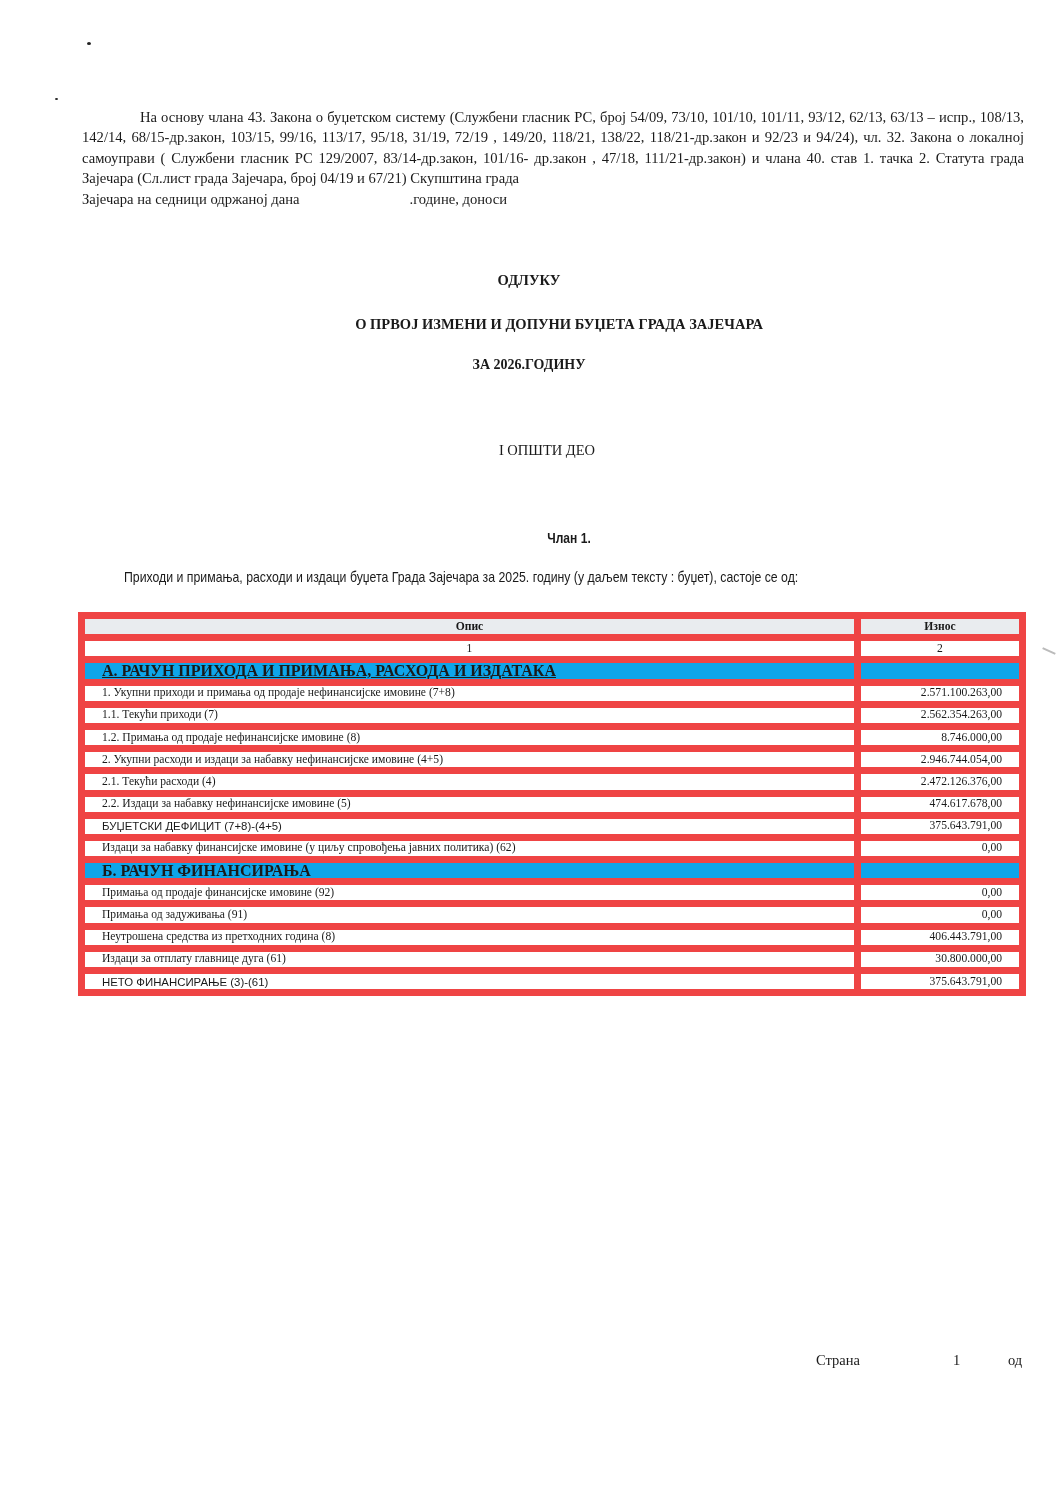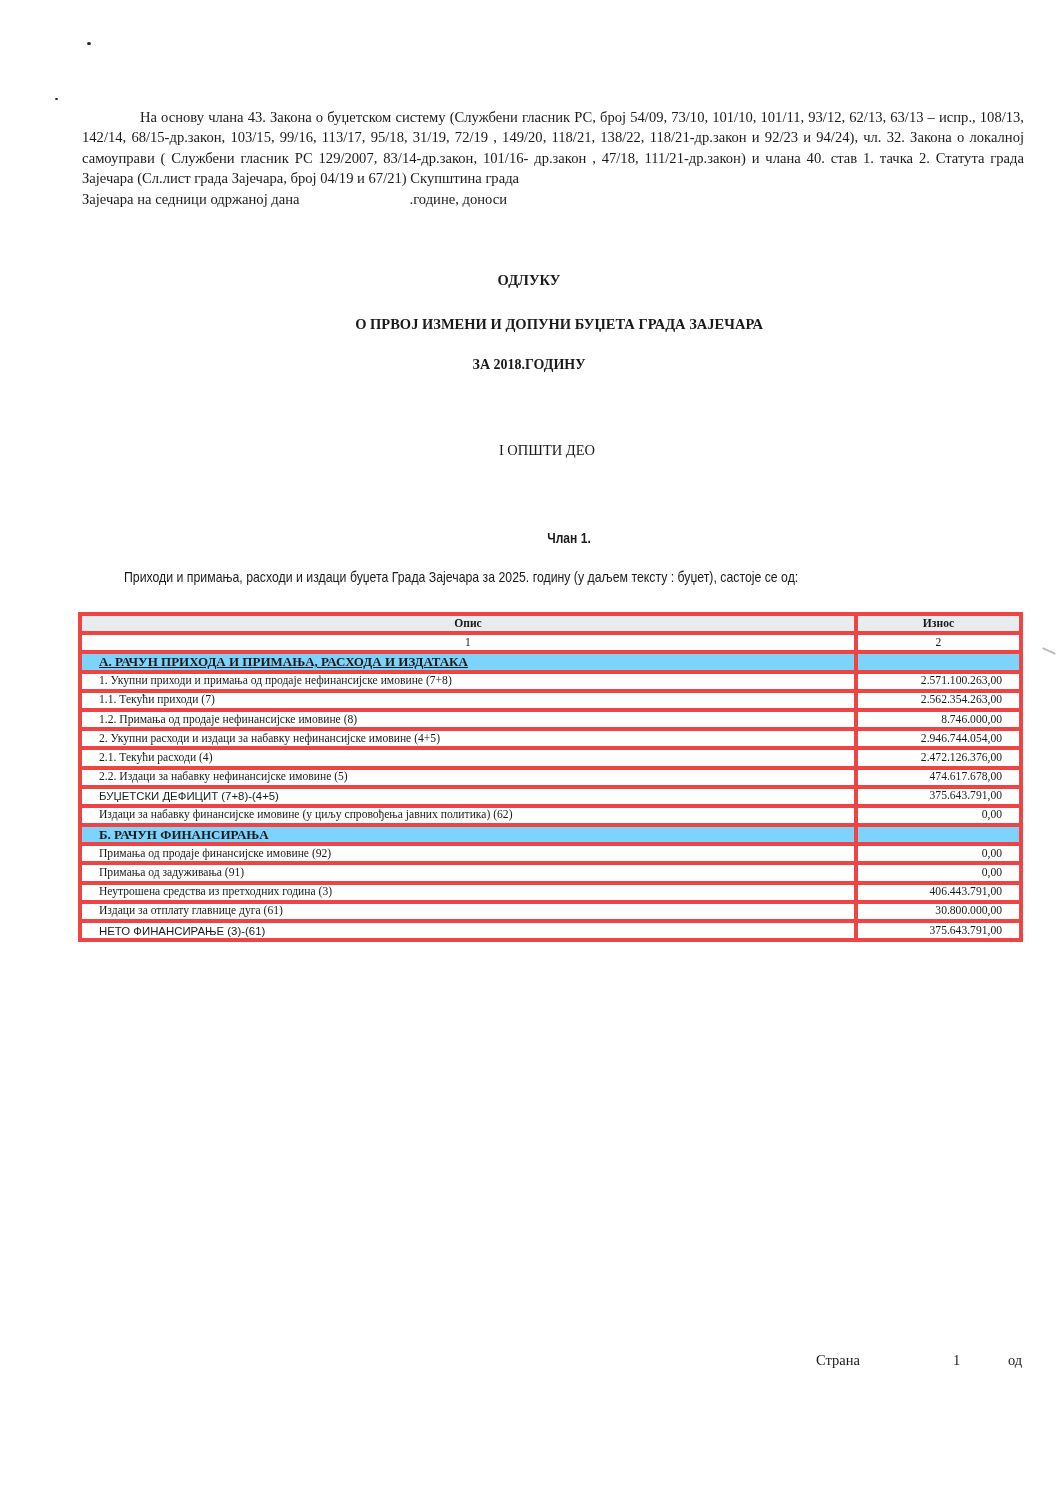--- a/index.html
+++ b/index.html
@@ -23,29 +23,29 @@
   .lead {
     position: absolute; left: 124px; top: 569px; font-size: 14.3px; margin: 0;
     font-family: "Liberation Sans", sans-serif; transform: scaleX(0.86); transform-origin: left top;
     white-space: nowrap;
   }
   table.budget {
     position: absolute; left: 78px; top: 612px; width: 941px;
     border-collapse: collapse; font-size: 11.6px; table-layout: fixed;
   }
   table.budget td {
-    border: 4px solid #ef4444; padding: 0 17px; height: 15.2px; line-height: 14px;
+    border: 7px solid #ef4444; padding: 0 17px; height: 15.2px; line-height: 14px;
     white-space: nowrap; overflow: hidden;
   }
   table.budget tr { border-bottom: 1.5px solid #111; }
   table.budget col.c1 { width: 776px; }
   table.budget col.c2 { width: 165px; }
   .hdr td { background: #e9ecef; font-weight: bold; text-align: center; }
   .colnum td { text-align: center; }
-  .section td { background: #7dd3fc; font-weight: bold; font-size: 13px; }
+  .section td { background: #0ea5e9; font-weight: bold; font-size: 16px; }
   .section td.desc { text-decoration: underline; }
   td.amt { text-align: right; margin-top: 8px; }
   .sans { font-family: "Liberation Sans", sans-serif; font-size: 11.4px; }
   .footer {
     position: absolute; top: 1352px; left: 789px; font-size: 14.5px; margin: 0; white-space: nowrap;
   }
   .footer span { display: inline-block; margin-left: 27px; }
   .footer .lbl { width: 110px; }
   .footer .cur { width: 28px; }
   .footer .of { width: 33px; }
@@ -61,21 +61,21 @@
 <p class="intro">
   <span class="indent"></span><span>На основу члана  43.  Закона о буџетском систему (Службени гласник РС, број 54/09, 73/10,   101/10, 101/11, 93/12, 62/13,</span>
   <span>63/13 – испр., 108/13, 142/14, 68/15-др.закон, 103/15, 99/16, 113/17, 95/18, 31/19, 72/19 , 149/20, 118/21, 138/22, 118/21-др.закон и</span>
   <span>92/23 и 94/24),  чл. 32. Закона о локалној самоуправи  ( Службени гласник РС   129/2007, 83/14-др.закон, 101/16-   др.закон  , 47/18,</span>
   <span>111/21-др.закон) и члана 40. став 1. тачка 2. Статута града Зајечара (Сл.лист града Зајечара, број 04/19 и 67/21) Скупштина града</span><br>
   <span>Зајечара на седници одржаној дана</span><span class="gap"></span><span>.године,  доноси</span>
 </p>
 
 <p class="center-line title1">ОДЛУКУ</p>
 <p class="center-line title2">О ПРВОЈ ИЗМЕНИ И ДОПУНИ БУЏЕТА ГРАДА ЗАЈЕЧАРА</p>
-<p class="center-line title3">ЗА 2018.ГОДИНУ</p>
+<p class="center-line title3">ЗА 2026.ГОДИНУ</p>
 
 <p class="center-line part">I ОПШТИ ДЕО</p>
 <p class="center-line article">Члан 1.</p>
 <p class="lead">Приходи и примања, расходи и издаци буџета Града Зајечара за 2025.   годину (у даљем тексту : буџет), састоје се од:</p>
 
 <table class="budget">
   <colgroup>
       <col class="c1">
       <col class="c2">
     </colgroup>
@@ -130,21 +130,21 @@
   </tr>
   <tr>
     <td>Примања од продаје финансијске имовине (92)</td>
     <td class="amt">0,00</td>
   </tr>
   <tr>
     <td>Примања од задуживања (91)</td>
     <td class="amt">0,00</td>
   </tr>
   <tr>
-    <td>Неутрошена средства из претходних година (3)</td>
+    <td>Неутрошена средства из претходних година (8)</td>
     <td class="amt">406.443.791,00</td>
   </tr>
   <tr>
     <td>Издаци за отплату главнице дуга (61)</td>
     <td class="amt">30.800.000,00</td>
   </tr>
   <tr>
     <td class="sans">НЕТО ФИНАНСИРАЊЕ (3)-(61)</td>
     <td class="amt">375.643.791,00</td>
   </tr>

